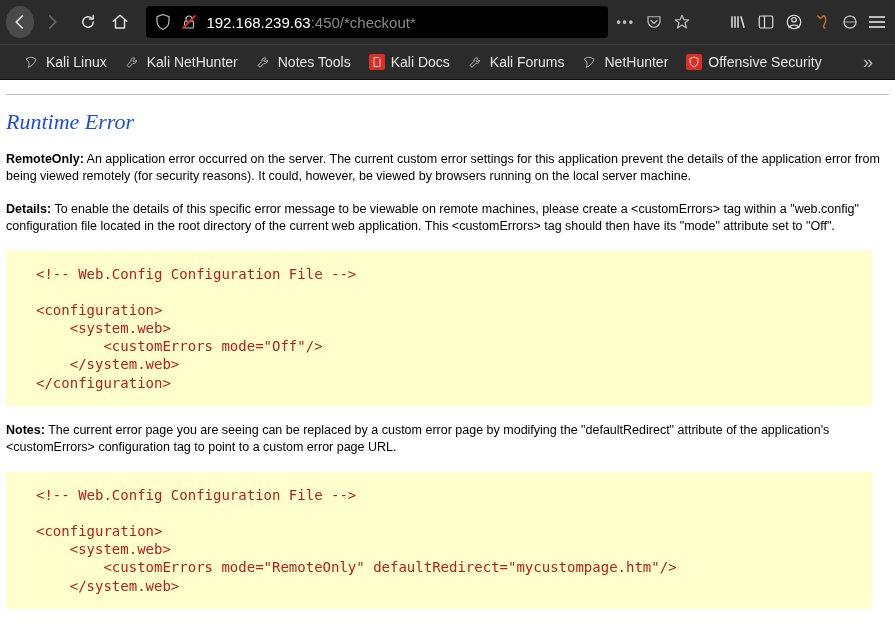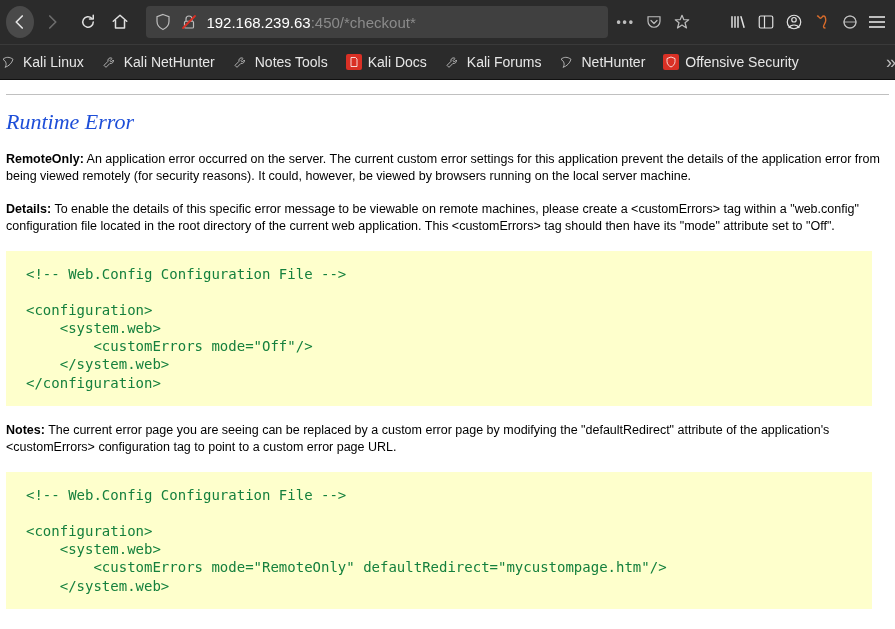--- a/index.html
+++ b/index.html
@@ -4,45 +4,45 @@
 <style>
   * { box-sizing: border-box; }
   html, body { margin:0; padding:0; font-family: Arial, sans-serif; }
   body { width:895px; height:629px; overflow:hidden; background:#fff; }
 
   
   .chrome { background:#2b2b2b; color:#e6e6e6; }
   .toolbar { display:flex; align-items:center; height:44px; padding:0 6px; gap:4px; }
   .circle-btn { width:32px; height:32px; border-radius:50%; display:flex; align-items:center; justify-content:center; background:#4a4a4a; color:#bdbdbd; cursor:pointer; }
   .ghost-btn  { width:32px; height:32px; display:flex; align-items:center; justify-content:center; color:#bdbdbd; cursor:pointer; }
-  .urlbar { flex:0 0 auto; display:flex; align-items:center; height:32px; background:#404040; border-radius:4px; padding:0 8px; margin-left:8px; gap:8px; width:462px; }
+  .urlbar { flex:0 0 auto; display:flex; align-items:center; height:32px; background:#000000; border-radius:4px; padding:0 8px; margin-left:8px; gap:8px; width:462px; }
   .urlbar .url-text { font-size:15px; color:#fff; display:flex; align-items:baseline; }
   .urlbar .dim { color:#8b8b8b; }
   .spacer { flex:1 1 auto; }
   .right-icons { display:flex; align-items:center; gap:10px; margin-right:4px; }
   .dots6 { letter-spacing:2px; font-weight:bold; color:#bdbdbd; font-size:12px; }
   .shield { width:18px; height:18px; }
   .icon-svg { width:18px; height:18px; display:block; }
 
   
-  .bookmarks { display:flex; align-items:center; height:36px; padding:0 1px; gap:18px; background:#2b2b2b; color:#e6e6e6; font-size:14px; border-top:1px solid #3a3a3a; border-bottom:1px solid #111; }
+  .bookmarks { display:flex; align-items:center; height:36px; padding:0 24px; gap:18px; background:#2b2b2b; color:#e6e6e6; font-size:14px; border-top:1px solid #3a3a3a; border-bottom:1px solid #111; }
   .bm { display:flex; align-items:center; gap:6px; cursor:pointer; }
   .bm-icon { width:16px; height:16px; display:inline-flex; align-items:center; justify-content:center; }
   .bm-icon.red { background:#d93025; border-radius:2px; }
   .overflow { margin-left:auto; font-size:18px; color:#bdbdbd; cursor:pointer; letter-spacing:-2px; }
 
   
   .page { padding:4px 6px 0 6px; background:#fff; height:calc(629px - 80px); overflow:hidden; }
   h1.srv { font-family: Georgia, "Times New Roman", serif; color:#cc0000; font-weight:400; font-size:27px; margin:12px 0 4px 0; }
   .rule { border:none; border-top:1px solid #c0c0c0; margin:10px 0 14px 0; }
   h2.rt  { font-family: Georgia, "Times New Roman", serif; font-style:italic; color:#1d4ed8; font-weight:400; font-size:22px; margin:0 0 16px 0; }
   .para { font-size:12.5px; line-height:1.35; margin:0 0 16px 0; color:#000; }
   .para b { font-weight:bold; }
   .code-block { background:#feffcc; border:0; margin:10px 0 16px 0; width:866px; }
-  .code-block pre { margin:6px; padding:14px 14px; font-family: "DejaVu Sans Mono", Consolas, monospace; font-size:14px; line-height:1.3; color:#15803d; white-space:pre; overflow:hidden; }
+  .code-block pre { margin:16px; padding:14px 14px; font-family: "DejaVu Sans Mono", Consolas, monospace; font-size:14px; line-height:1.3; color:#b91c1c; white-space:pre; overflow:hidden; }
 
   .hamburger { display:flex; flex-direction:column; gap:3px; }
   .hamburger span { display:block; width:16px; height:2px; background:#bdbdbd; }
 
 </style>
 </head>
 <body>
 
 <div class="chrome">
   <div class="toolbar">

